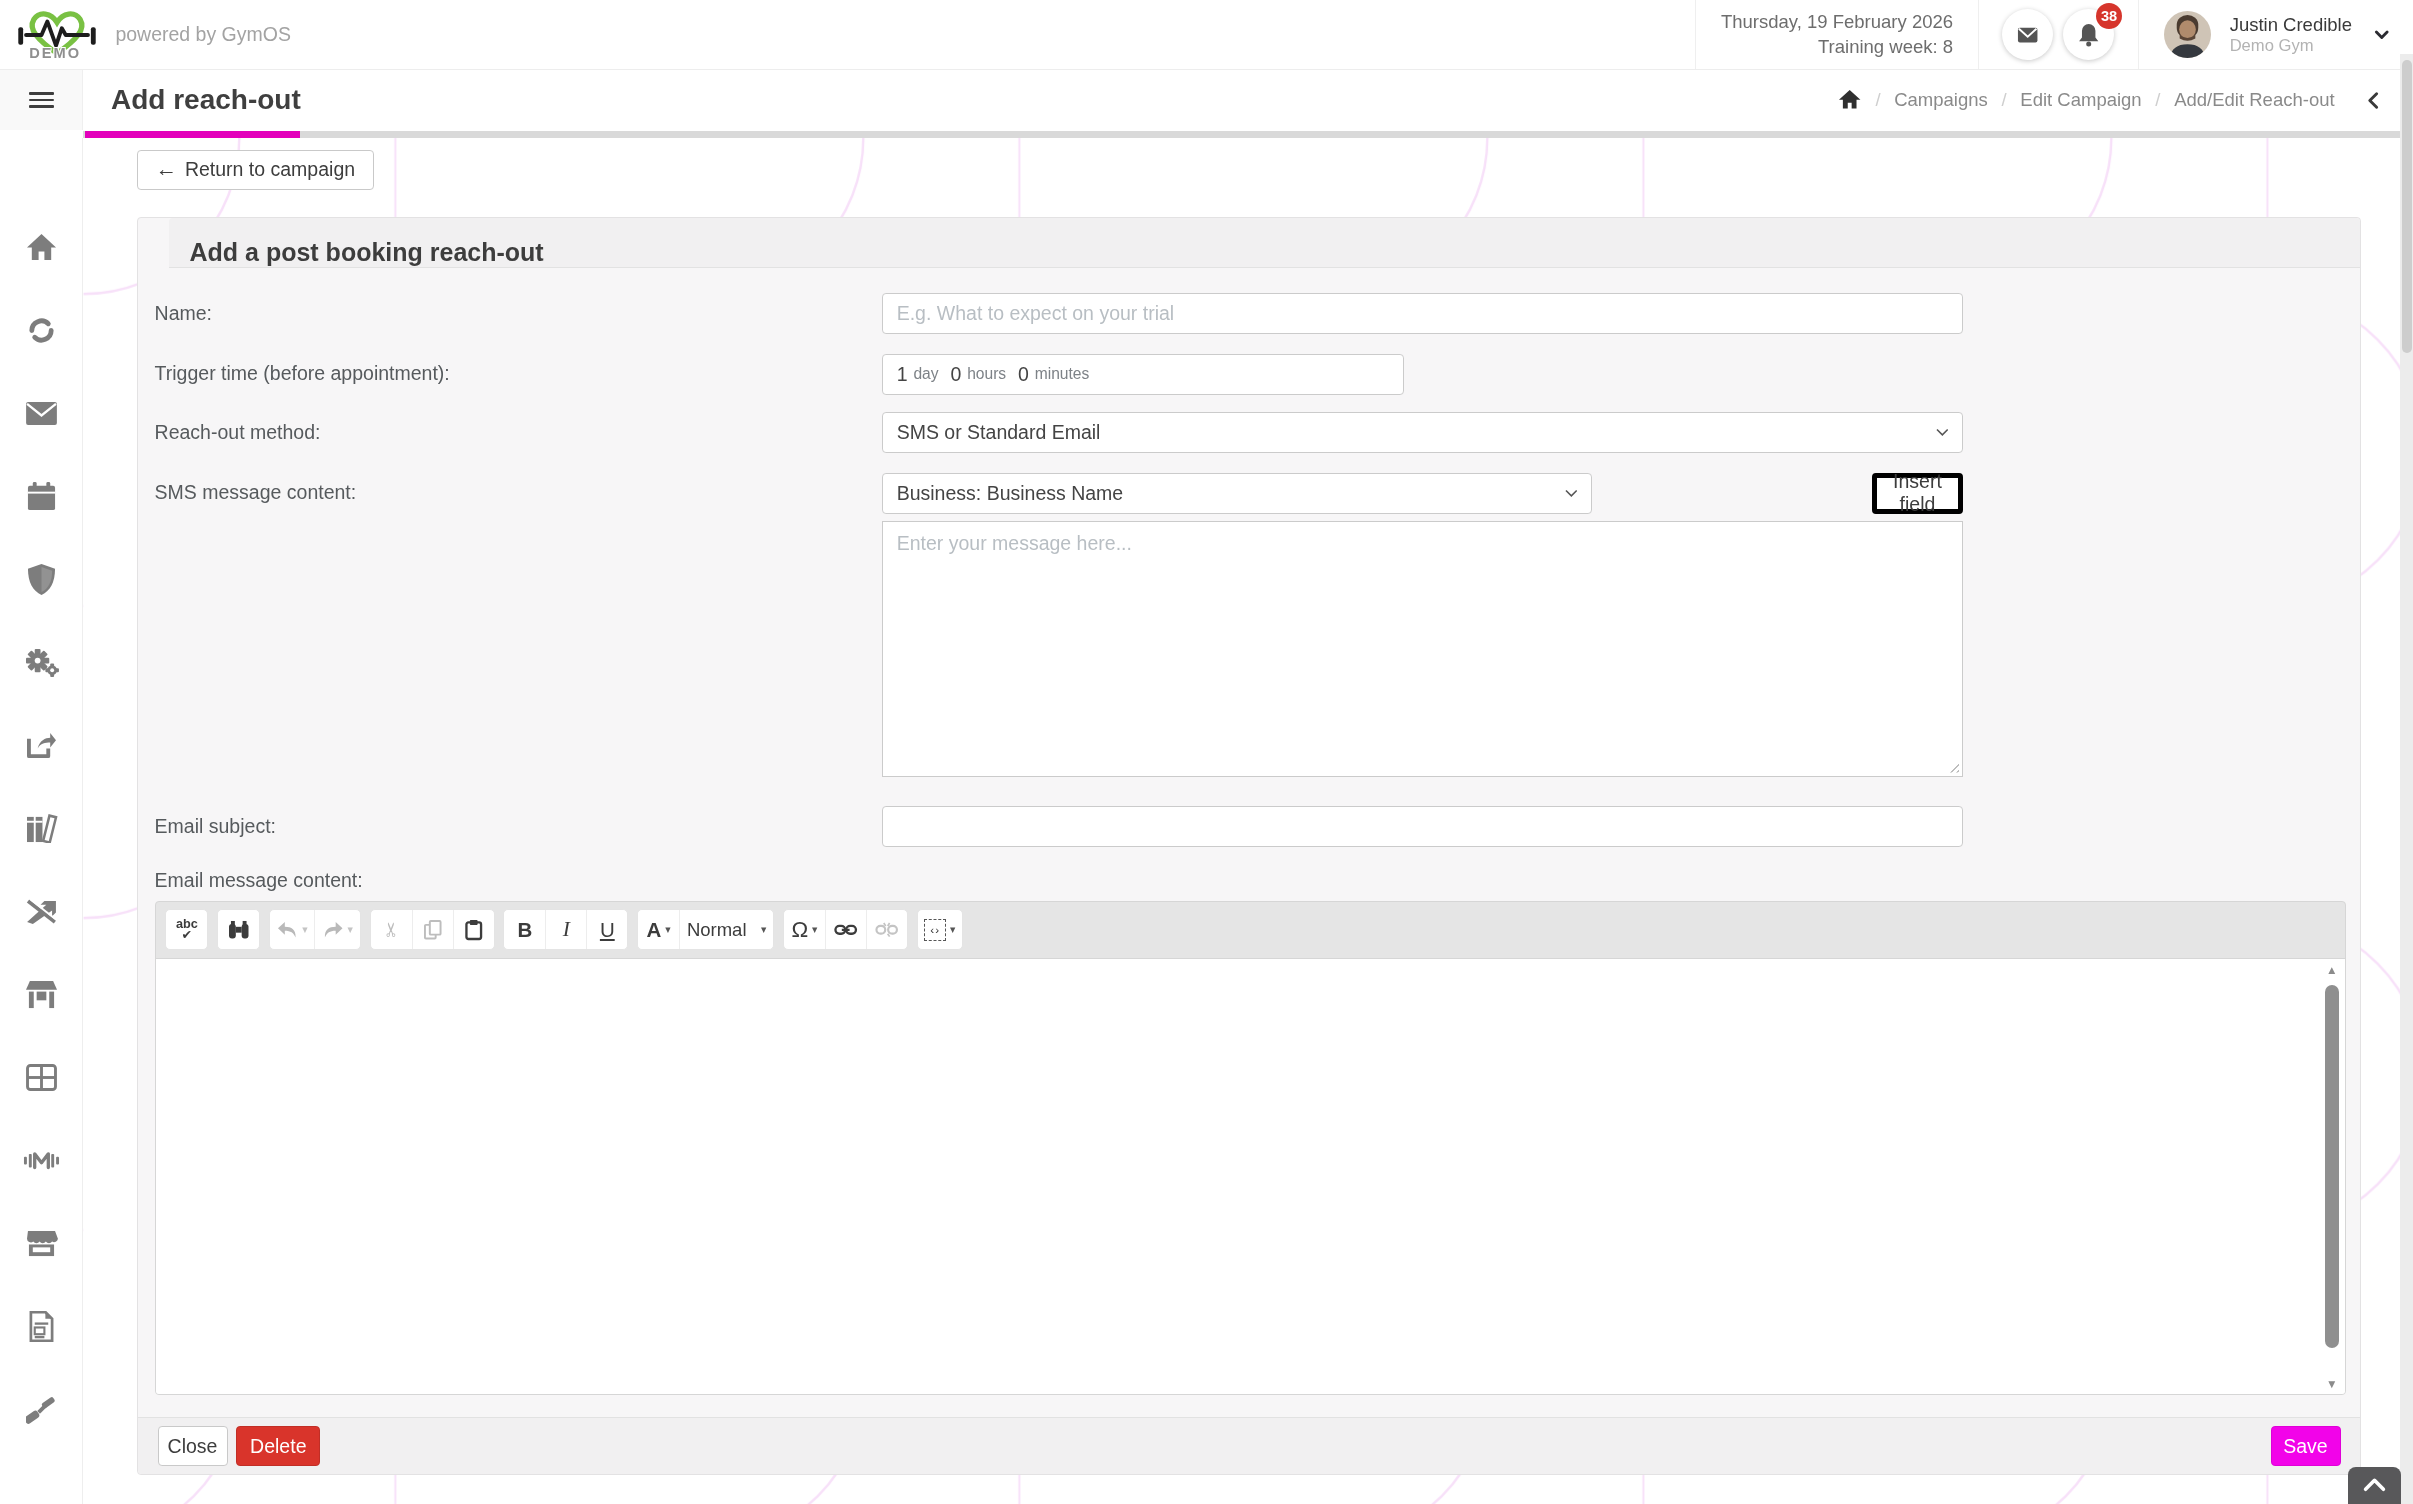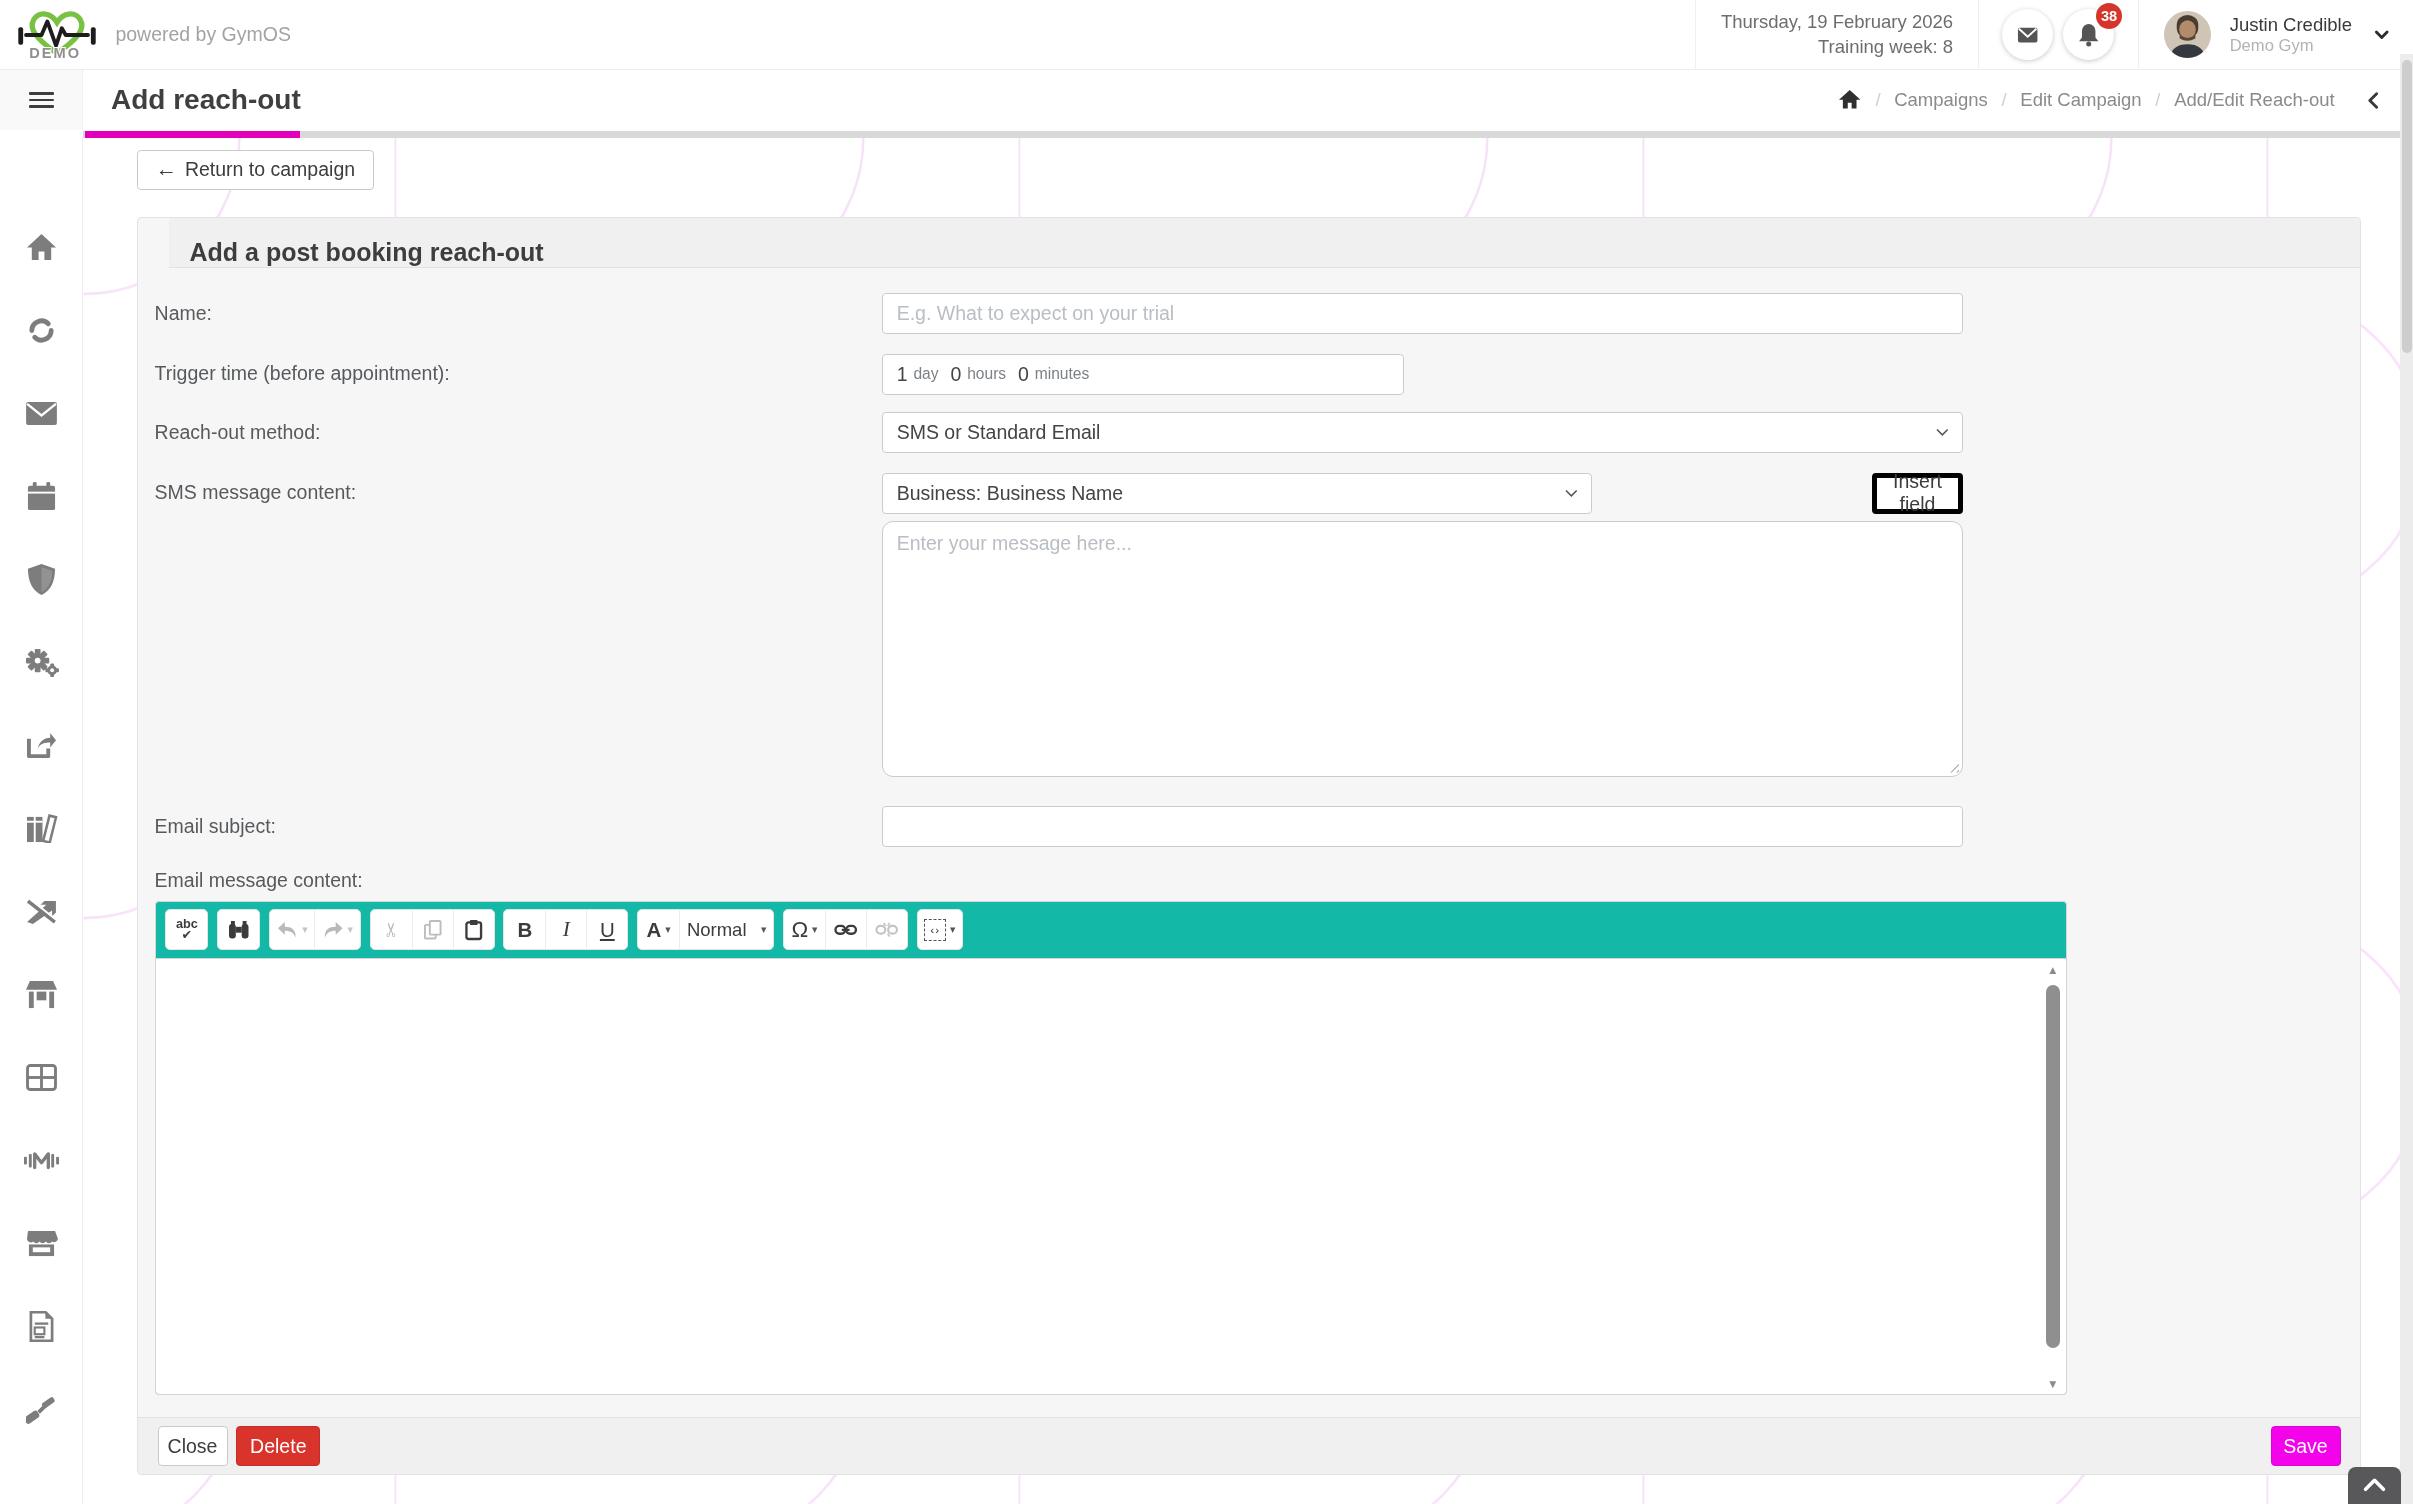--- a/index.html
+++ b/index.html
@@ -116,40 +116,40 @@
   .selectbox .sel-text { color:#444; }
 
   .sms-select-row { display:flex; justify-content:space-between; margin-bottom:7.8px; }
   .sms-select-row .selectbox { width:710px; }
   .insert-btn {
     width:91px; height:41px; background:#fff; border:5px solid #000000; border-radius:3.9px;
     font-size:19.5px; color:#3d3d3d; display:flex; align-items:center; justify-content:center; cursor:pointer;
   }
 
   textarea.msg {
-    width:1081px; height:256px; background:#fff; border:1px solid #cbcbcb; border-radius:11px;
+    width:1081px; height:256px; background:#fff; border:1px solid #cbcbcb; border-radius:0;
     font-size:19.5px; padding:9.8px 13.7px; resize:none; outline:none; position:relative;
     font-family:"Liberation Sans", sans-serif; color:#1d4ed8;
   }
   textarea.msg::placeholder { color:#b8bec3; }
   .ta-wrap { position:relative; width:1081px; }
   .resize-grip {
     position:absolute; right:3.9px; bottom:8.8px; width:12.7px; height:12.7px;
     background:repeating-linear-gradient(135deg, transparent 0 2.9px, #bdbdbd 2.9px 4.4px);
     clip-path:polygon(100% 0, 100% 100%, 0 100%); pointer-events:none;
   }
 
   .gap20 { height:19.5px; } .gap18 { height:17.6px; } .gap26 { height:25px; } .gap22 { height:21.5px; }
 
   .email-content-label { font-size:19.5px; color:#565a5d; padding-left:16.6px; margin-bottom:8.8px; }
 
   
   .editor {
-    margin:0 0 0 16.6px; width:1912px; border:1px solid #d6d6d6; border-radius:3.9px;
-    background:#14b8a6; overflow:hidden;
+    margin:0 0 0 16.6px; width:2191px; border:1px solid #d6d6d6; border-radius:3.9px;
+    background:#e5e5e5; overflow:hidden;
   }
   .ed-toolbar { padding:7.8px 9.8px; display:flex; gap:8.8px; align-items:center; flex-wrap:nowrap; }
   .ed-group { display:flex; background:#fff; border:1px solid #e4e4e4; border-radius:4.9px; overflow:hidden; }
   .ed-btn {
     min-width:41px; height:39px; display:flex; align-items:center; justify-content:center;
     cursor:pointer; gap:3.9px; padding:0 6.8px; color:#3c3c3c;
   }
   .ed-btn + .ed-btn { border-left:1px solid #ededed; }
   .ed-btn.disabled { color:#bdbdbd; cursor:default; }
   .ed-btn .mini-arrow { font-size:10.7px; color:#555; }

